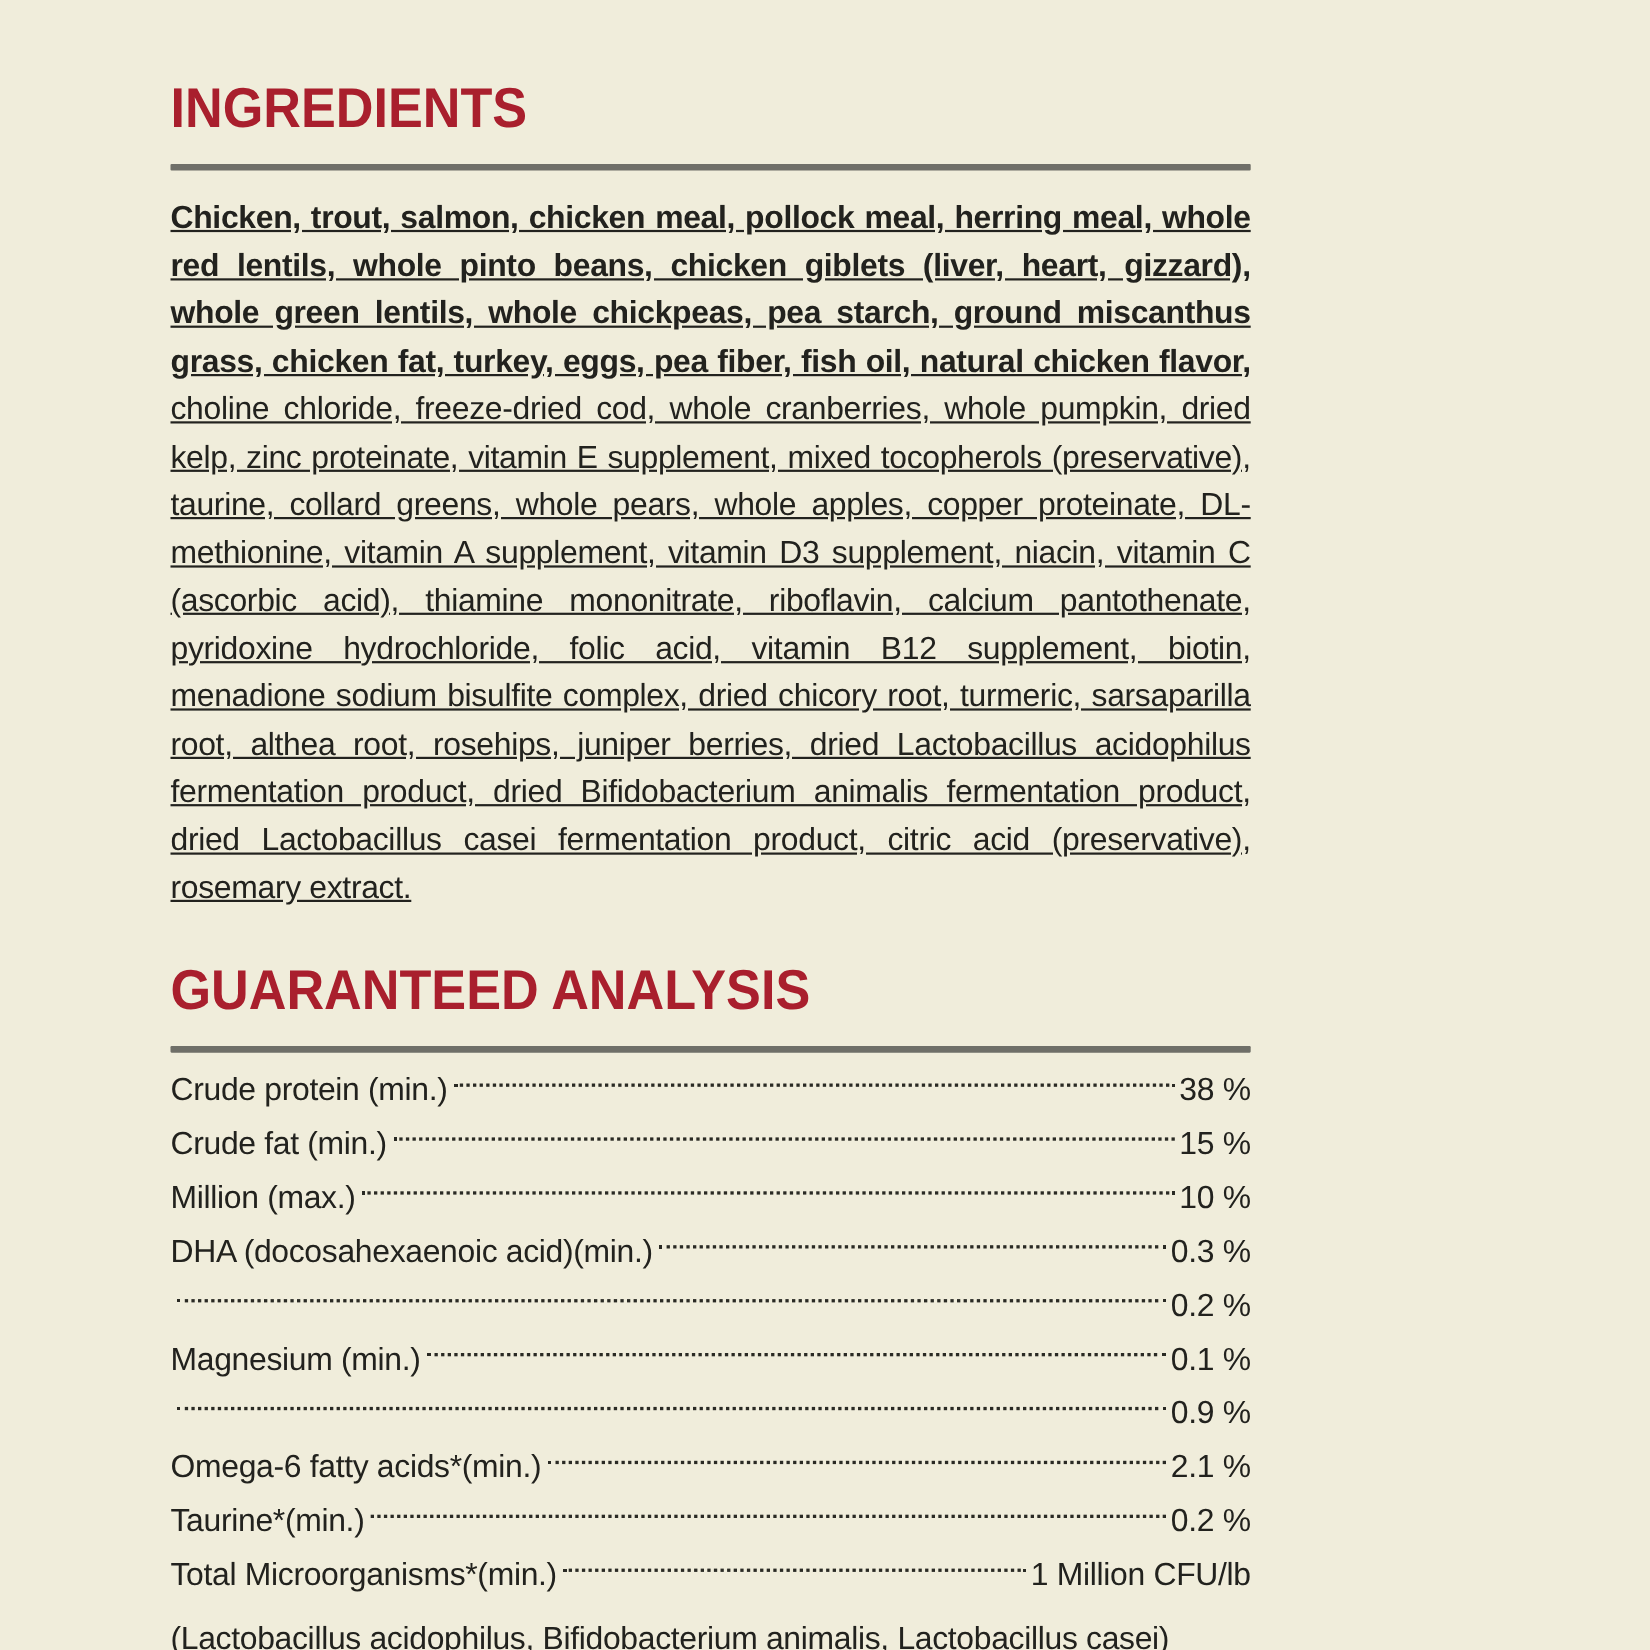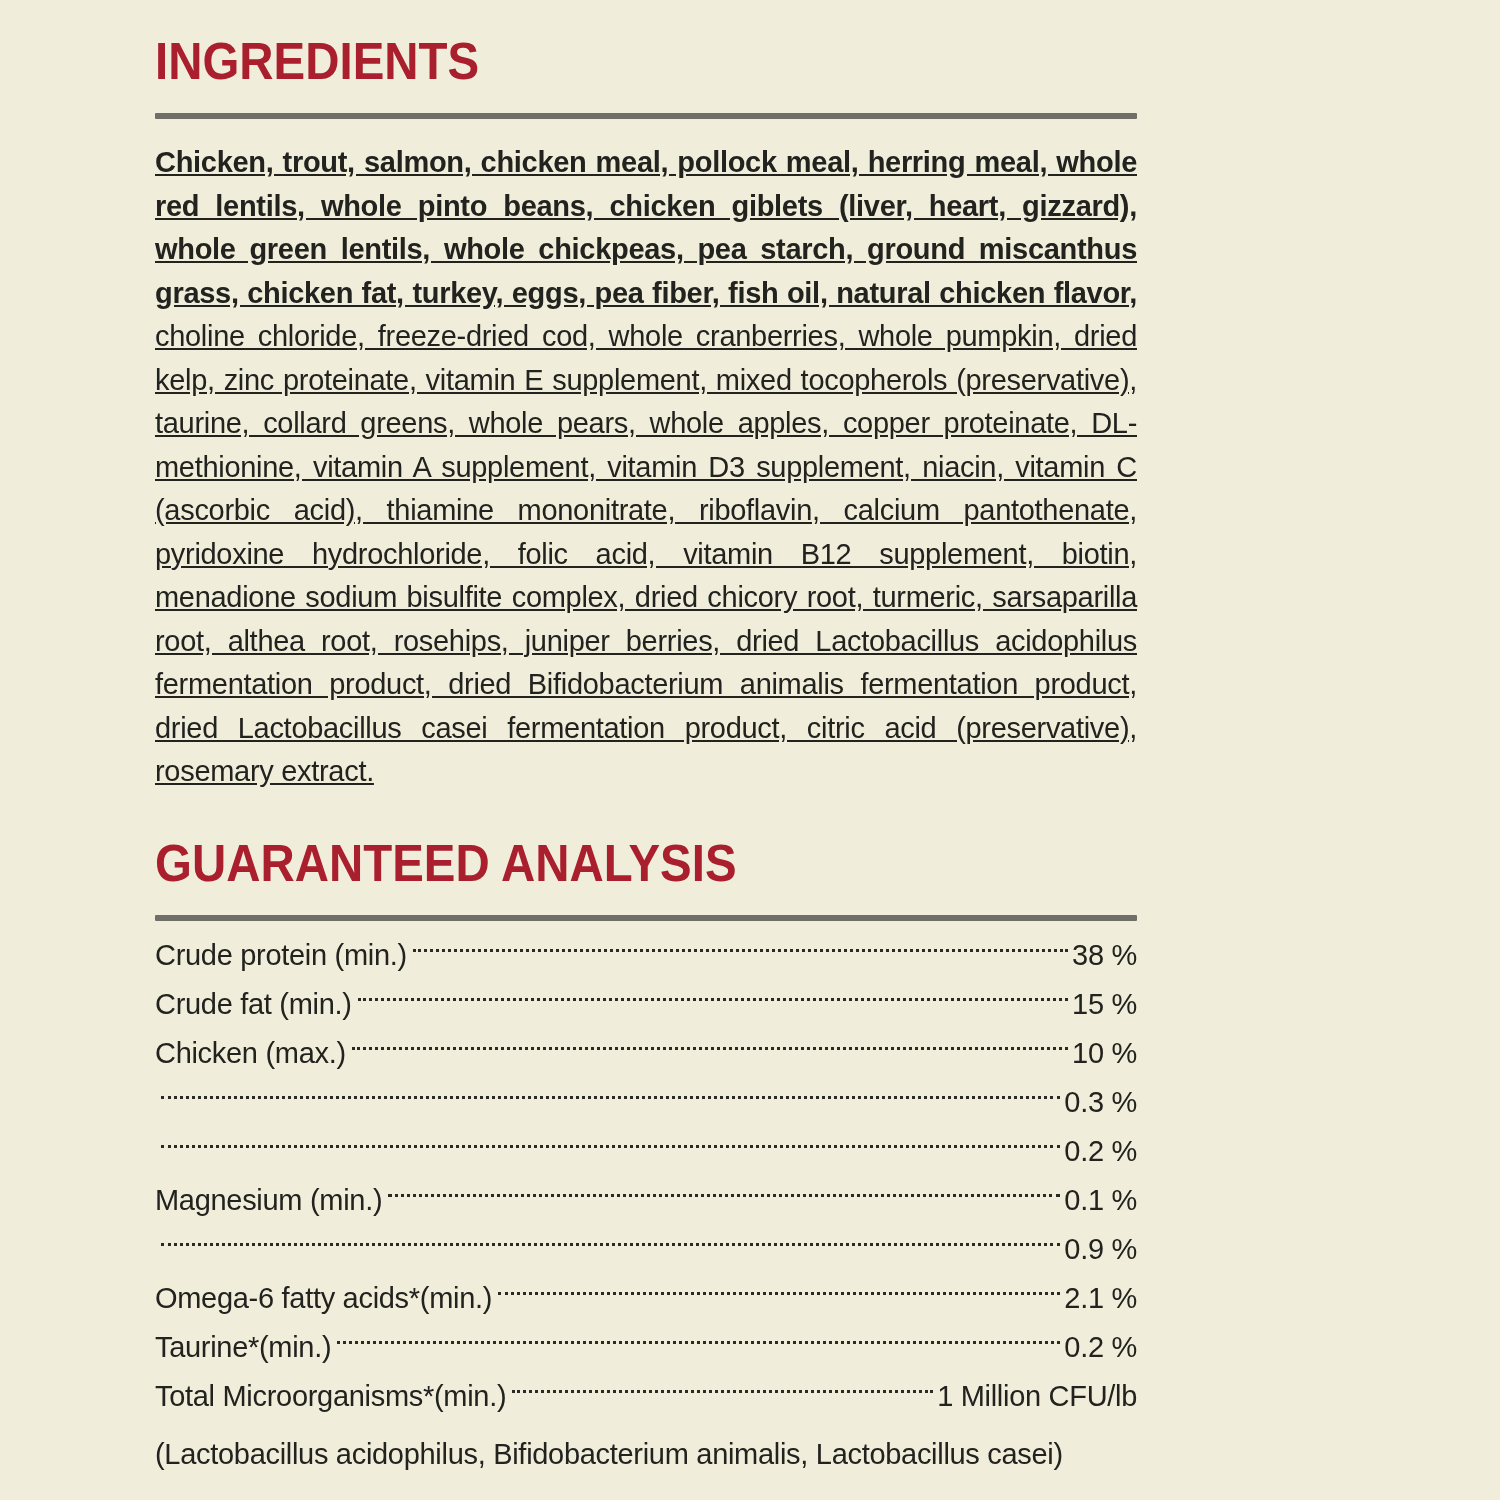--- a/index.html
+++ b/index.html
@@ -11,21 +11,21 @@
     height: 1500px;
     background: #F0EDDB;
     font-family: "Liberation Sans", sans-serif;
     color: #22221E;
     overflow: hidden;
   }
   .page {
     box-sizing: border-box;
     width: 1292px;
     height: 1500px;
-    padding: 32px 155px 0 155px;
+    padding: 68px 155px 0 155px;
   }
   h1.section-title {
     margin: 0;
     font-size: 51px;
     font-weight: 700;
     color: #A91F2D;
     letter-spacing: 0px;
     transform: scaleX(0.93);
     transform-origin: left center;
     white-space: nowrap;
@@ -99,25 +99,26 @@
         <span class="row-label">Crude protein (min.)</span>
         <span class="dot-leader"></span>
         <span class="row-value">38 %</span>
       </div>
       <div class="analysis-row">
         <span class="row-label">Crude fat (min.)</span>
         <span class="dot-leader"></span>
         <span class="row-value">15 %</span>
       </div>
       <div class="analysis-row">
-        <span class="row-label">Chicken (max.)</span>
+        <span class="row-label">Million (max.)</span>
         <span class="dot-leader"></span>
         <span class="row-value">10 %</span>
       </div>
       <div class="analysis-row">
+        <span class="row-label">DHA (docosahexaenoic acid)(min.)</span>
         <span class="dot-leader"></span>
         <span class="row-value">0.3 %</span>
       </div>
       <div class="analysis-row">
         <span class="dot-leader"></span>
         <span class="row-value">0.2 %</span>
       </div>
       <div class="analysis-row">
         <span class="row-label">Magnesium (min.)</span>
         <span class="dot-leader"></span>

